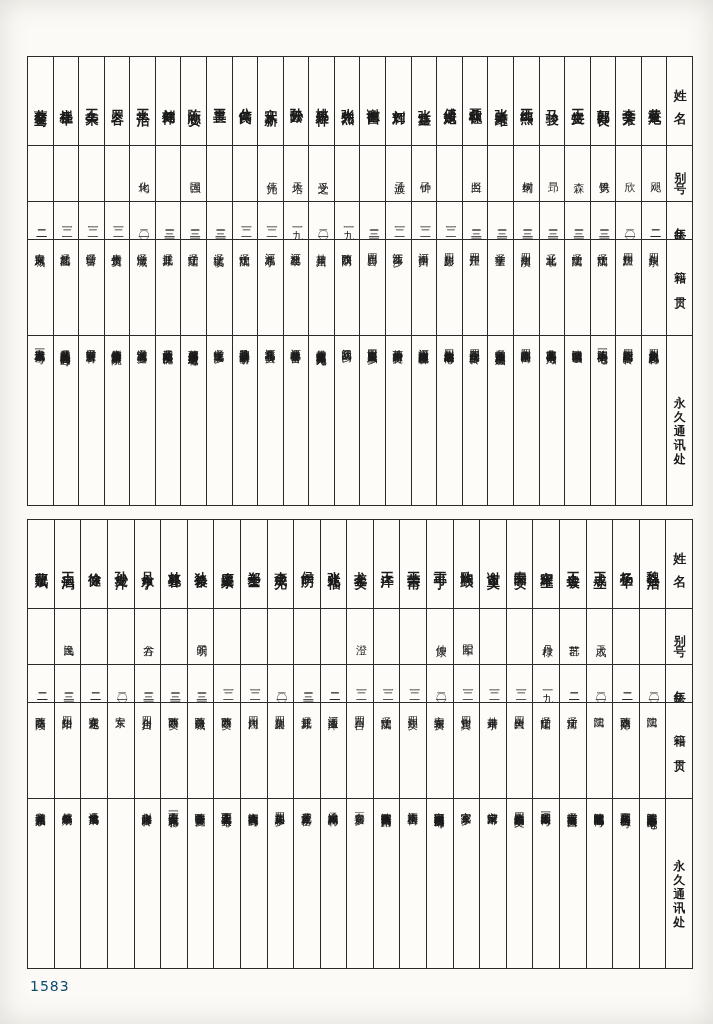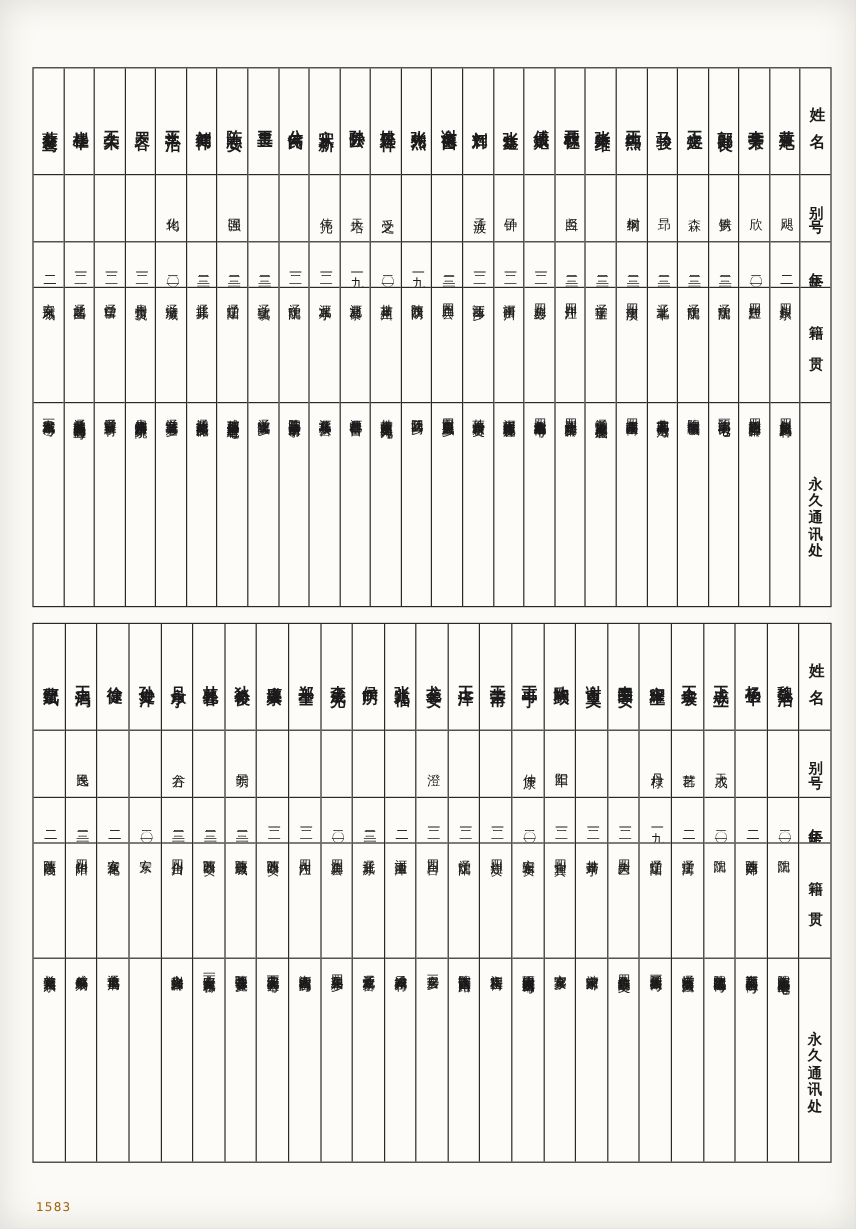--- a/index.html
+++ b/index.html
@@ -35,22 +35,22 @@
   .cell.age{height:38px;font-size:11px;}
   .cell.origin{height:96px;font-size:10.5px;letter-spacing:1px;justify-content:flex-start;padding-top:5px;}
   .cell.address{height:170px;font-size:10.5px;line-height:12px;letter-spacing:.5px;justify-content:flex-start;padding-top:5px;}
   .header-col .cell{font-weight:600;}
   .header-col .cell.name{letter-spacing:22px;}
   .header-col .cell.alias{letter-spacing:12px;font-size:12px;}
   .header-col .cell.age{letter-spacing:4px;font-size:12px;}
   .header-col .cell.origin{letter-spacing:26px;font-size:12px;justify-content:center;padding-top:0;}
   .header-col .cell.address{letter-spacing:14px;font-size:12px;justify-content:center;padding-top:0;}
   .page-number{
-    position:absolute;left:30px;bottom:12px;
-    font-size:10px;color:#a16207;letter-spacing:1px;
+    position:absolute;left:30px;bottom:30px;
+    font-size:14px;color:#0c4a6e;letter-spacing:1px;
   }
 </style>
 </head>
 <body>
 
 <div class="sheet">
 
   <div class="reg-table">
     <div class="col header-col">
       <div class="cell name">姓名</div>

